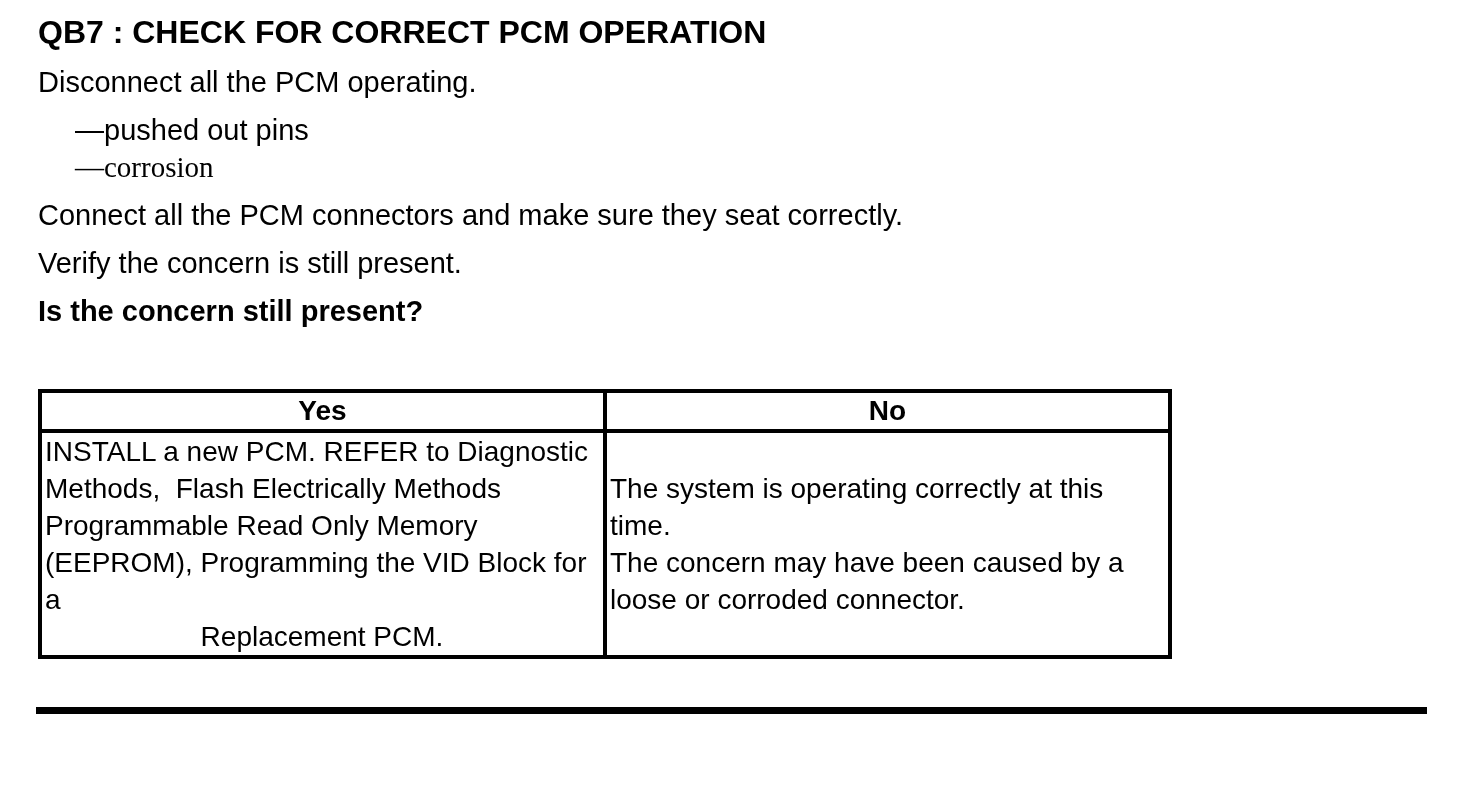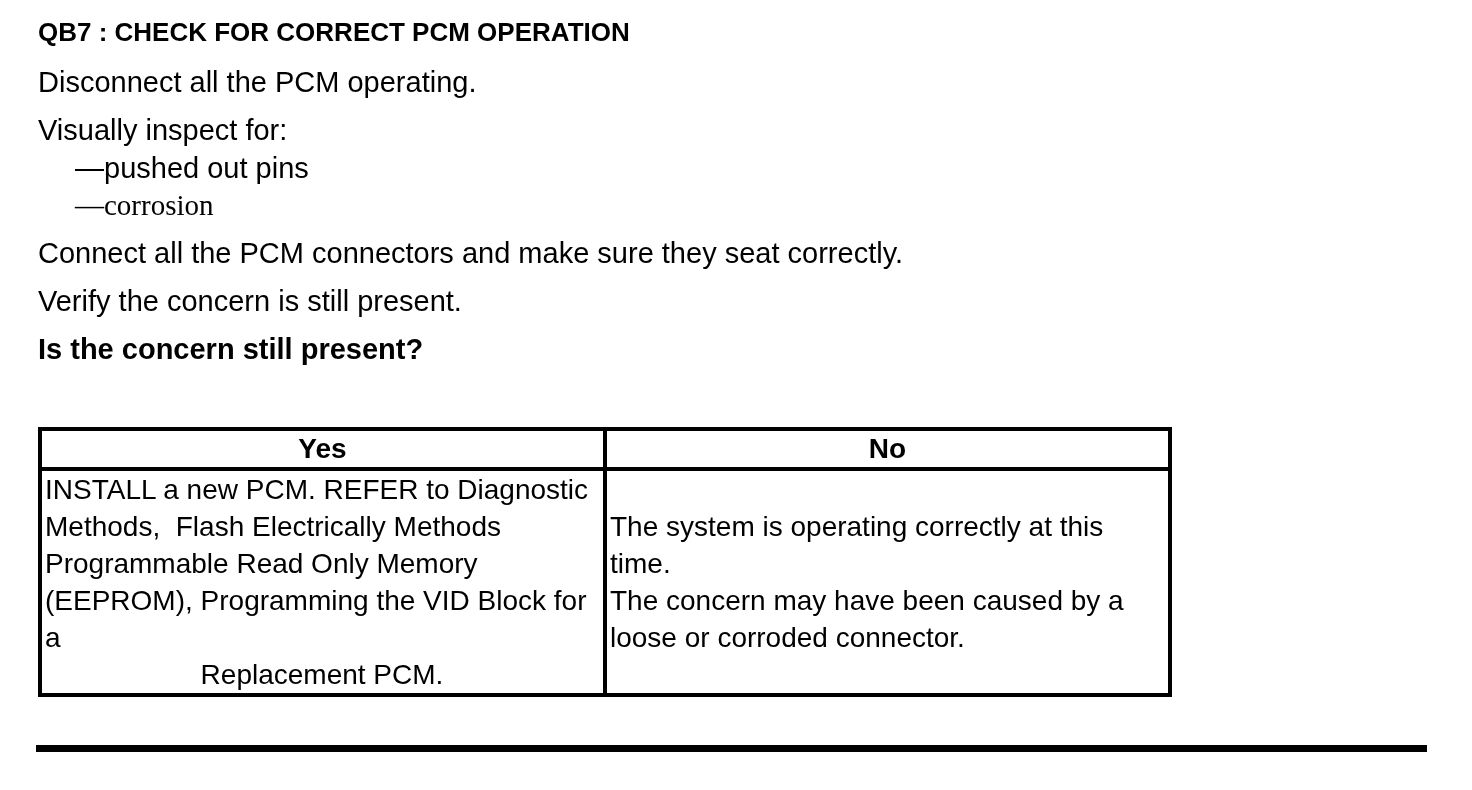--- a/index.html
+++ b/index.html
@@ -9,21 +9,21 @@
     height: 790px;
     background: #ffffff;
     color: #000000;
     font-family: "Liberation Sans", sans-serif;
     overflow: hidden;
   }
   .doc {
     padding: 18px 30px 0 38px;
   }
   .heading {
-    font-size: 26px;
+    font-size: 32px;
     line-height: 28px;
     font-weight: 700;
     margin: 0 0 21px 0;
   }
   .step {
     font-size: 29px;
     line-height: 30px;
     margin: 0 0 18px 0;
     white-space: pre-wrap;
   }
@@ -70,21 +70,20 @@
 </style>
 </head>
 <body>
 
 <div class="doc">
 
   <h1 class="heading">QB7 : CHECK FOR CORRECT PCM OPERATION</h1>
 
   <p class="step">Disconnect all the PCM operating.</p>
 
-  <p class="step tight">Visually inspect for:</p>
 
   <p class="step bullet">—pushed out pins</p>
 
   <p class="step bullet last">—corrosion</p>
 
   <p class="step">Connect all the PCM connectors and make sure they seat correctly.</p>
 
 
   <p class="step">Verify the concern is still present.</p>
 

